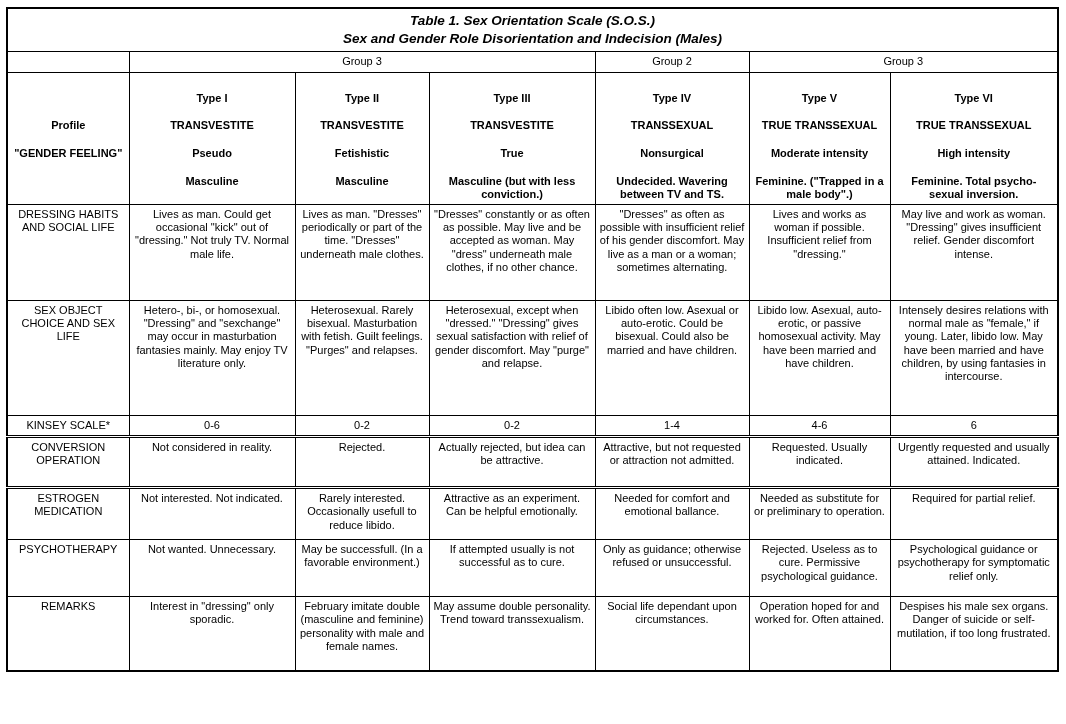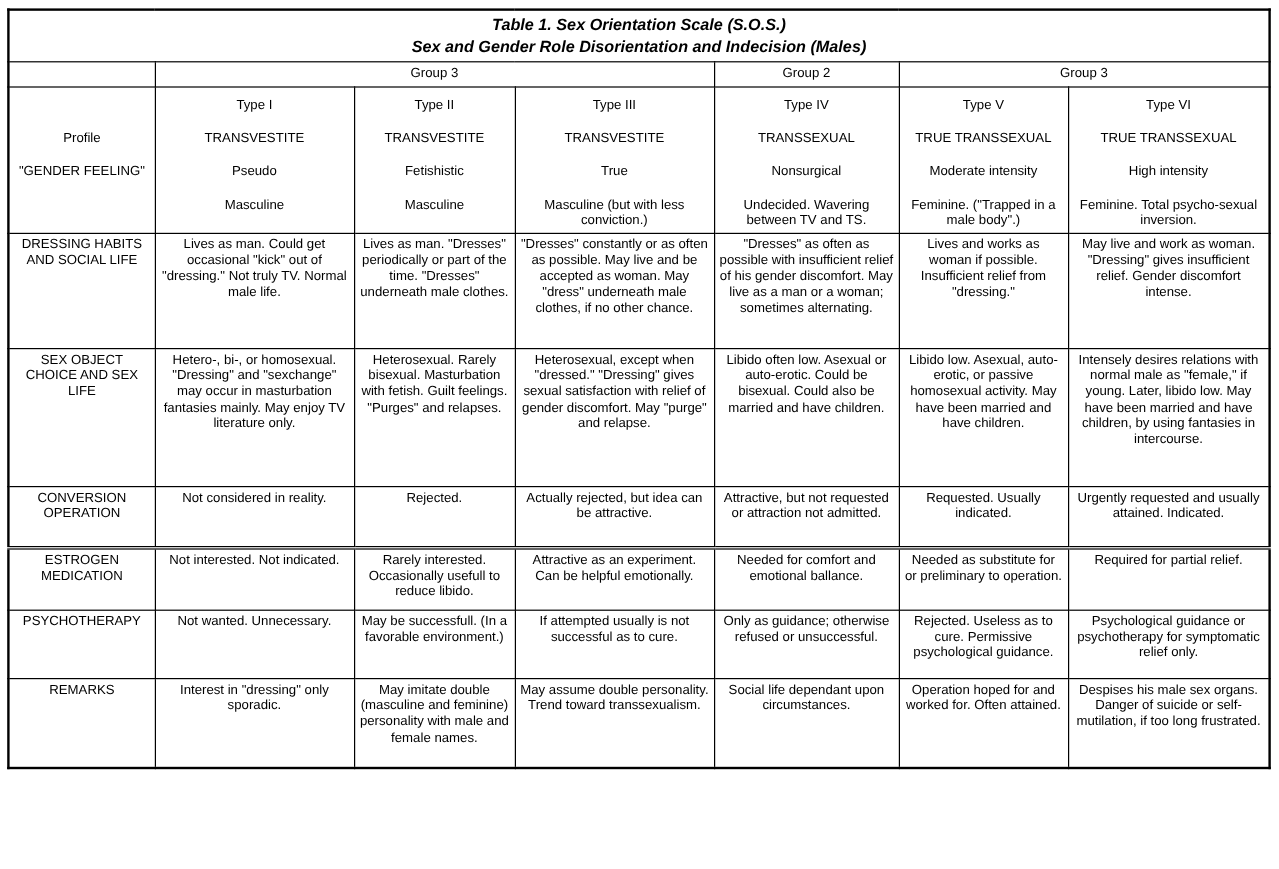--- a/index.html
+++ b/index.html
@@ -23,21 +23,21 @@
     text-align: center;
     padding: 3px 4px;
     font-size: 11px;
     line-height: 1.2;
     font-weight: normal;
     overflow: hidden;
   }
   .title-cell { padding: 4px 4px 5px; border-radius: 12px; }
   .title-line { font-weight: bold; font-style: italic; font-size: 13.5px; line-height: 1.35; }
   .group-cell { font-weight: bold; font-size: 11.5px; padding: 3px; vertical-align: middle; }
-  tr.row-profile > * { height: 121px; padding-top: 9px; }
+  tr.row-profile > * { height: 121px; padding-top: 19px; font-weight: bold; }
   .pgrid { display: grid; grid-template-rows: 27px 28px 28px auto; align-items: start; }
   .pgrid > div { padding: 0 1px; }
   .rlabel { text-transform: none; }
   tr.row-dressing  > * { height: 96px; }
   tr.row-sexobject > * { height: 115px; }
   tr.row-kinsey    > * { height: 21px; }
   tr.row-conversion> * { height: 51px; }
   tr.row-estrogen  > * { height: 52px; }
   tr.row-psych     > * { height: 57px; }
   tr.row-remarks   > * { height: 74px; }
@@ -151,20 +151,29 @@
       <tr class="row-sexobject">
         <th class="rlabel">SEX OBJECT CHOICE AND SEX LIFE</th>
         <td>Hetero-, bi-, or homosexual. "Dressing" and "sexchange" may occur in masturbation fantasies mainly. May enjoy TV literature only.</td>
         <td>Heterosexual. Rarely bisexual. Masturbation with fetish. Guilt feelings. "Purges" and relapses.</td>
         <td>Heterosexual, except when "dressed." "Dressing" gives sexual satisfaction with relief of gender discomfort. May "purge" and relapse.</td>
         <td>Libido often low. Asexual or auto-erotic. Could be bisexual. Could also be married and have children.</td>
         <td>Libido low. Asexual, auto-erotic, or passive homosexual activity. May have been married and have children.</td>
         <td>Intensely desires relations with normal male as "female," if young. Later, libido low. May have been married and have children, by using fantasies in intercourse.</td>
       </tr>
 
+      <tr class="row-kinsey dbl">
+        <th class="rlabel">KINSEY SCALE*</th>
+        <td>0-6</td>
+        <td>0-2</td>
+        <td>0-2</td>
+        <td>1-4</td>
+        <td>4-6</td>
+        <td>6</td>
+      </tr>
 
       <tr class="row-conversion dbl">
         <th class="rlabel">CONVERSION OPERATION</th>
         <td>Not considered in reality.</td>
         <td>Rejected.</td>
         <td>Actually rejected, but idea can be attractive.</td>
         <td>Attractive, but not requested or attraction not admitted.</td>
         <td>Requested. Usually indicated.</td>
         <td>Urgently requested and usually attained. Indicated.</td>
       </tr>
@@ -185,21 +194,21 @@
         <td>May be successfull. (In a favorable environment.)</td>
         <td>If attempted usually is not successful as to cure.</td>
         <td>Only as guidance; otherwise refused or unsuccessful.</td>
         <td>Rejected. Useless as to cure. Permissive psychological guidance.</td>
         <td>Psychological guidance or psychotherapy for symptomatic relief only.</td>
       </tr>
 
       <tr class="row-remarks">
         <th class="rlabel">REMARKS</th>
         <td>Interest in "dressing" only sporadic.</td>
-        <td>May imitate double (masculine and feminine) personality with male and female names.</td>
+        <td>February imitate double (masculine and feminine) personality with male and female names.</td>
         <td>May assume double personality. Trend toward transsexualism.</td>
         <td>Social life dependant upon circumstances.</td>
         <td>Operation hoped for and worked for. Often attained.</td>
         <td>Despises his male sex organs. Danger of suicide or self-mutilation, if too long frustrated.</td>
       </tr>
 
 
     </tbody>
   </table>
 </div>

